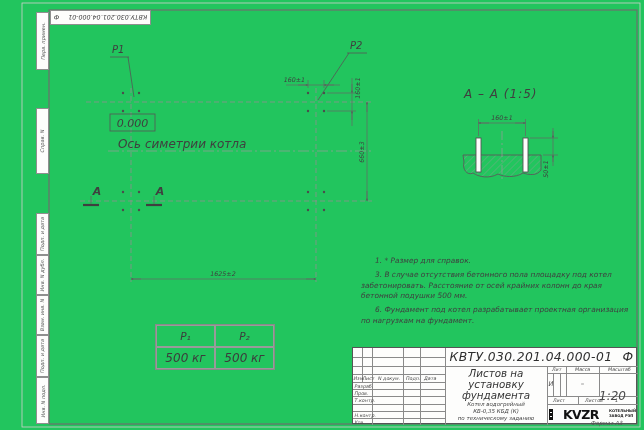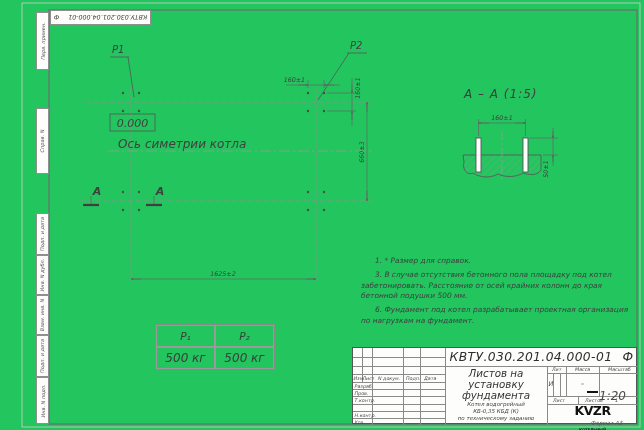--- a/index.html
+++ b/index.html
@@ -38,21 +38,21 @@
   .tb .vl{position:absolute;width:1px;background:#8a8a8a;}
   .tb .txt{position:absolute;font-size:4.8px;color:#4a4a4a;font-style:italic;white-space:nowrap;}
   .tb .docnum{position:absolute;left:92px;top:0;width:193px;height:18px;display:flex;
     align-items:center;justify-content:center;gap:10px;font-size:12.3px;font-style:italic;
     color:#2e2e2e;letter-spacing:.4px;}
   .tb .ttl{position:absolute;left:92px;top:20px;width:102px;text-align:center;
     font-size:10.3px;font-style:italic;line-height:1.07;color:#333;}
   .tb .sub{position:absolute;left:92px;top:53px;width:102px;text-align:center;
     font-size:5.5px;font-style:italic;line-height:1.25;color:#444;}
   .kvzr{position:absolute;left:196px;top:57px;width:87px;height:18px;
-    display:flex;align-items:center;justify-content:center;gap:10px;flex-direction:column;}
+    display:flex;align-items:center;justify-content:center;gap:10px;}
   .kvzr .emblem{width:11px;height:11px;background:
     repeating-linear-gradient(180deg,#111 0 2.2px,#fdfdfc 2.2px 3.4px);
     border:1.5px solid #111;box-sizing:border-box;}
   .kvzr .word{font-size:12.5px;font-weight:bold;color:#111;letter-spacing:-.5px;
     font-family:"DejaVu Sans",sans-serif;}
   .kvzr .cap{font-size:3.7px;font-weight:bold;color:#222;line-height:1.3;}
   .fmt{position:absolute;left:572px;top:420px;width:70px;text-align:center;
     font-size:5.6px;font-style:italic;color:#555;}
 </style>
 </head>

